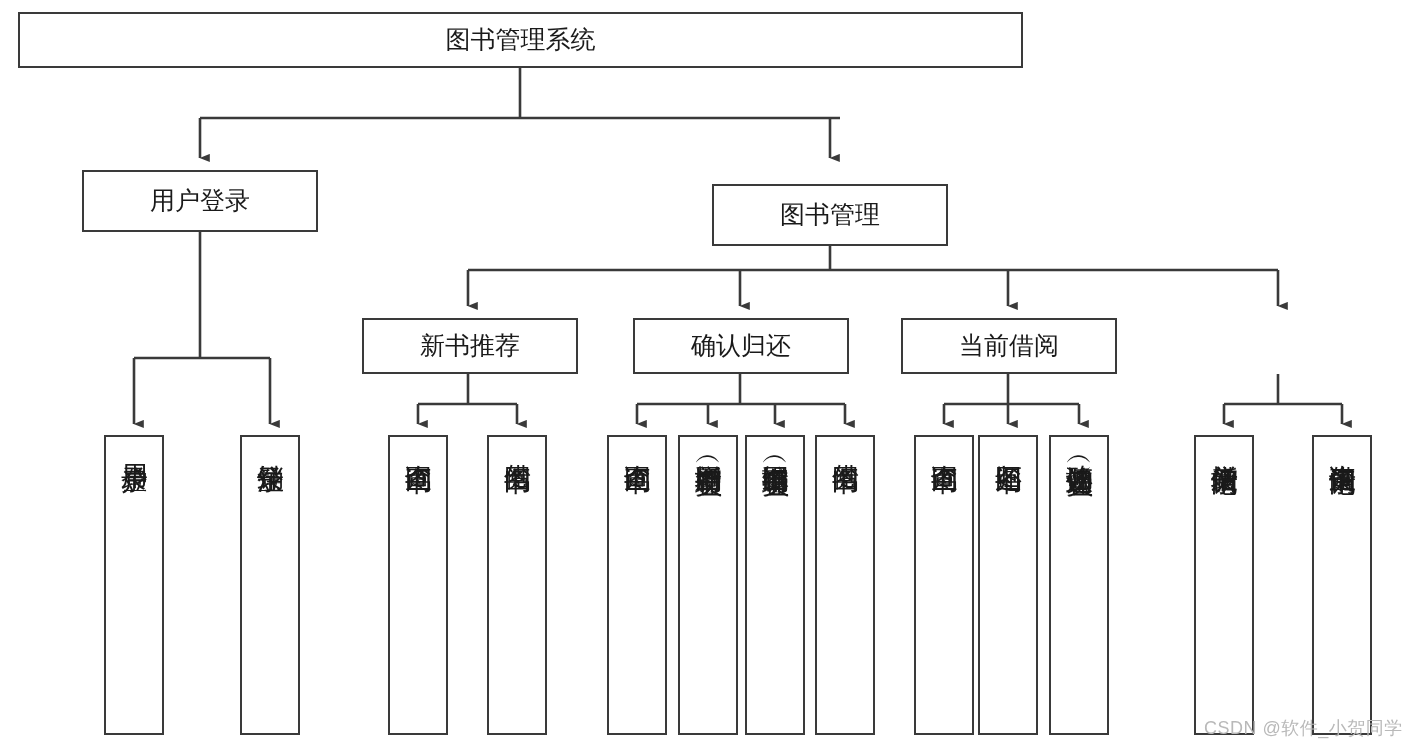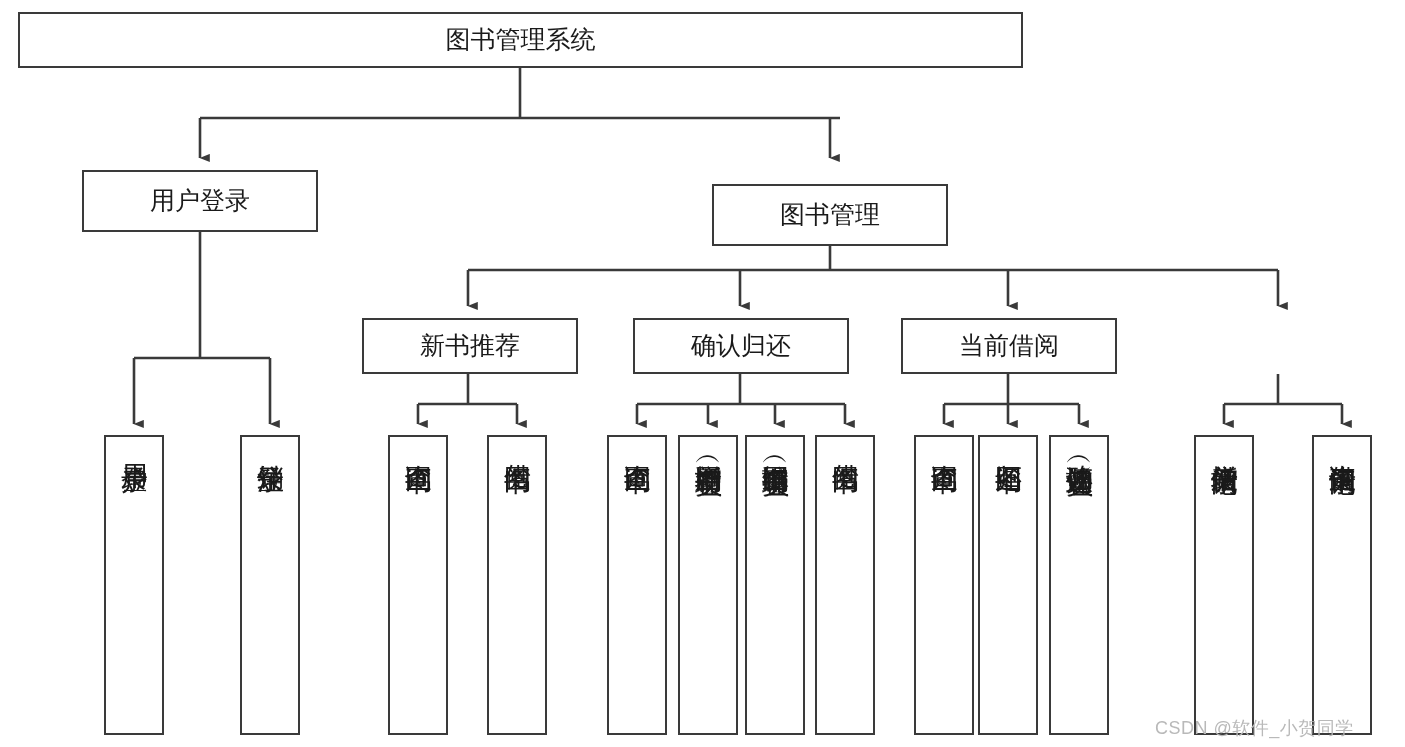--- a/index.html
+++ b/index.html
@@ -191,15 +191,15 @@
   </div>
 
   <div class="node leaf" style="left:1194px; top:435px; width:60px; height:300px;">
     <span class="node-label">新增借阅记录</span>
   </div>
 
   <div class="node leaf" style="left:1312px; top:435px; width:60px; height:300px;">
     <span class="node-label">查询借阅记录</span>
   </div>
 
-  <div class="watermark" style="left:1155px; top:716px;">CSDN @软件_小贺同学</div>
+  <div class="watermark" style="left:1204px; top:716px;">CSDN @软件_小贺同学</div>
 
 </div>
 
 </body></html>

